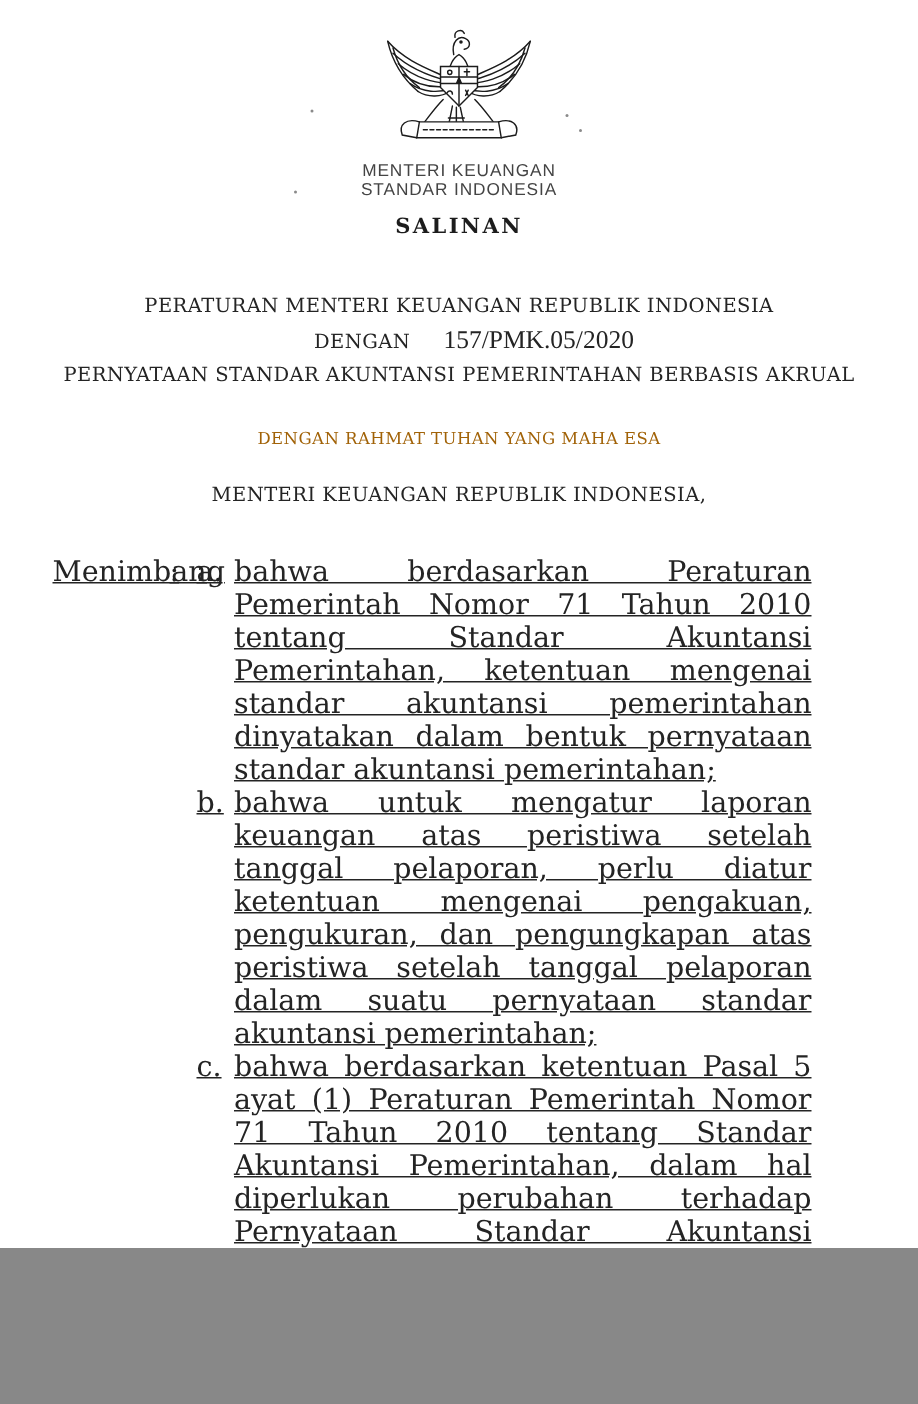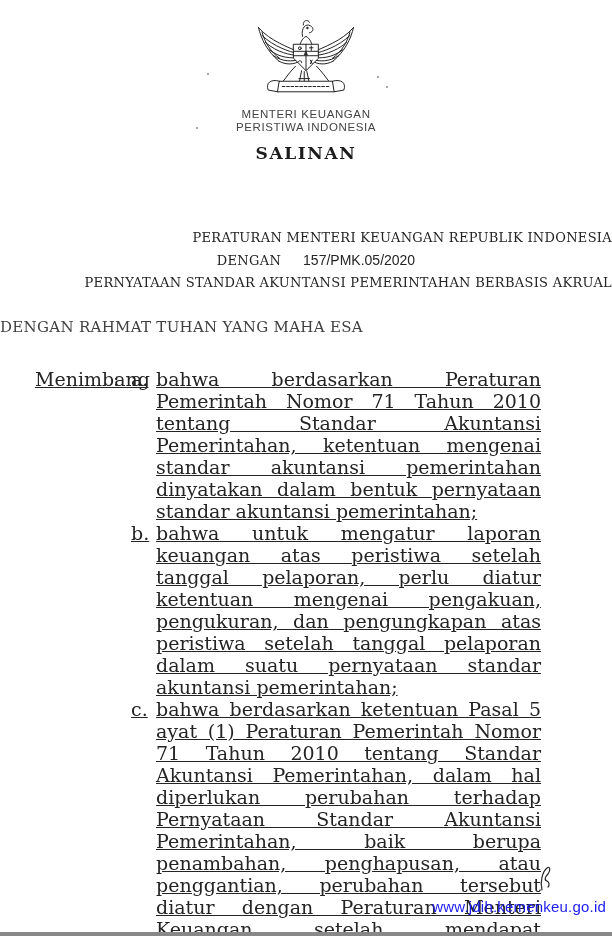--- a/index.html
+++ b/index.html
@@ -1,41 +1,41 @@
 <!DOCTYPE html>
 <html><head>
 <meta charset="utf-8">
 <style>
   html,body{margin:0;padding:0;background:#888;}
   .page{
     position:relative;
-    width:612px;height:932px;
+    width:612px;height:832px;
     margin:0 auto;
     background:#ffffff;
     font-family:"DejaVu Serif","Liberation Serif",serif;
     color:#222222;
     overflow:hidden;
   }
   
   .doc-header{text-align:center;padding-top:17px;}
   .emblem{display:block;margin:0 auto;width:106px;height:88px;}
   .ministry{
     font-family:"Liberation Sans",sans-serif;
     font-size:11.5px;line-height:13px;color:#444444;
     letter-spacing:.6px;margin-top:3px;
   }
   .salinan{
     margin-top:9px;
-    font-size:17px;font-weight:bold;letter-spacing:1.6px;color:#1c1c1c;
+    font-size:14px;font-weight:bold;letter-spacing:1.6px;color:#1c1c1c;
   }
   
-  .title-block{margin-top:64px;text-align:right;font-size:13px;line-height:22px;color:#242424;letter-spacing:.3px;}
+  .title-block{margin-top:35px;text-align:center;font-size:13px;line-height:22px;color:#242424;letter-spacing:.3px;}
   .nomor-line{display:flex;justify-content:center;gap:22px;align-items:baseline;transform:translateX(10px);}
-  .nomor-value{font-family:Liberation Sans, sans-serif;font-size:14px;letter-spacing:0;}
-  .invocation{margin-top:24px;font-size:15px;letter-spacing:.3px;color:#404040;}
+  .nomor-value{font-family:Liberation Serif, serif;font-size:17px;letter-spacing:0;}
+  .invocation{margin-top:24px;text-align:center;font-size:11px;letter-spacing:.3px;color:#a16207;}
   .authority{margin-top:24px;text-align:center;font-size:13px;letter-spacing:.3px;color:#242424;}
   
   .consider{
     display:flex;align-items:flex-start;
     margin:32px 71px 0 35px;
     font-size:19px;line-height:22px;color:#242424;text-decoration:underline;
   }
   .consider .label{width:78px;flex:0 0 78px;}
   .consider .colon{width:18px;flex:0 0 18px;}
   .items{flex:1;}
@@ -108,35 +108,36 @@
         <path d="M72,56 C78,62 82,68 86,73"></path>
 
         <path d="M30,73 L90,73 L92,85 L28,85 Z" fill="#ffffff"></path>
         <path d="M30,73 C20,70 14,75 17,83 L28,85"></path>
         <path d="M90,73 C100,70 106,75 103,83 L92,85"></path>
         <path d="M33,79 L87,79" stroke-dasharray="3 2"></path>
       </g>
     </svg>
     <div class="ministry">
       <div>MENTERI KEUANGAN</div>
-      <div>PERISTIWA INDONESIA</div>
+      <div>STANDAR INDONESIA</div>
     </div>
     <div class="salinan">SALINAN</div>
   </header>
 
   <section class="title-block">
     <div>PERATURAN MENTERI KEUANGAN REPUBLIK INDONESIA</div>
     <div class="nomor-line">
       <span>DENGAN</span>
       <span class="nomor-value">157/PMK.05/2020</span>
     </div>
     <div>PERNYATAAN STANDAR AKUNTANSI PEMERINTAHAN BERBASIS AKRUAL</div>
   </section>
 
   <div class="invocation">DENGAN RAHMAT TUHAN YANG MAHA ESA</div>
+  <div class="authority">MENTERI KEUANGAN REPUBLIK INDONESIA,</div>
 
   <section class="consider">
     <div class="label">Menimbang</div>
     <div class="colon">:</div>
     <div class="items">
       <div class="item">
         <span class="marker">a.</span>
         <p>bahwa berdasarkan Peraturan Pemerintah Nomor 71 Tahun 2010 tentang Standar Akuntansi Pemerintahan, ketentuan mengenai standar akuntansi pemerintahan dinyatakan dalam bentuk pernyataan standar akuntansi pemerintahan;</p>
       </div>
       <div class="item">

